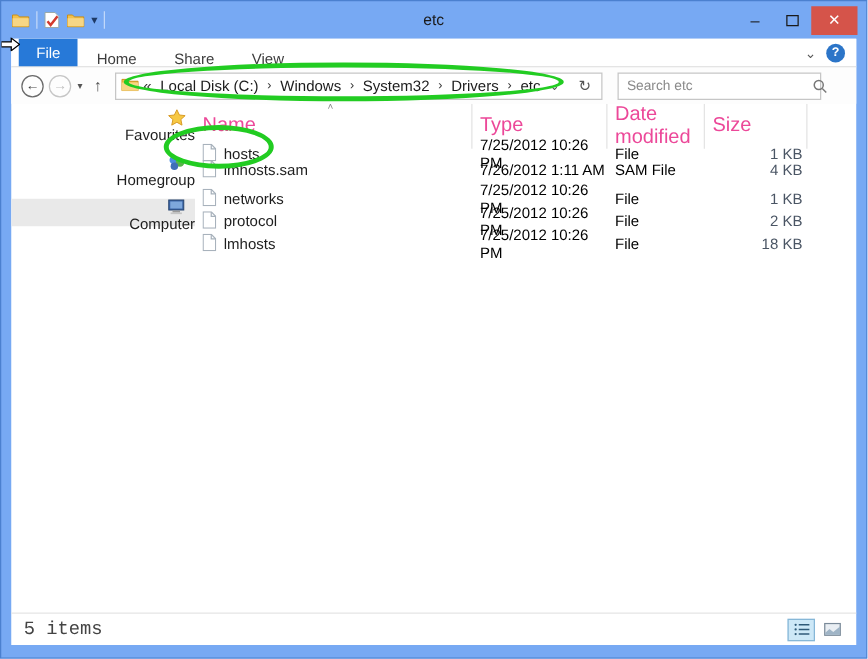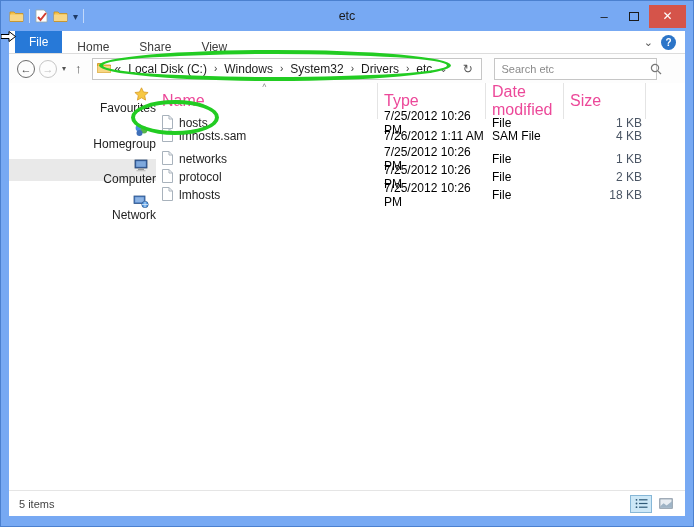--- a/index.html
+++ b/index.html
@@ -59,21 +59,21 @@
   .fl-header{ display:grid; grid-template-columns:222px 108px 78px 82px; height:20px; position:relative; }
   .fl-hcell{ font-size:16px; color:#ec4899; display:flex; align-items:center; padding-left:6px; border-right:1px solid #e4e4e4; cursor:default; }
   .sort-caret{ position:absolute; left:106px; top:-2px; font-size:8px; color:#888; }
   .fl-rows{ padding-top:6px; }
   .fl-row{ display:grid; grid-template-columns:222px 108px 78px 82px; height:18px; align-items:center; font-size:12px; cursor:default; }
   .cell-name{ display:flex; align-items:center; padding-left:6px; color:#1e1e1e; gap:6px; }
   .cell-date,.cell-type{ color:#000000; padding-left:6px; }
   .cell-size{ color:#4a5564; text-align:right; padding-right:4px; }
   
   .statusbar{ height:26px; border-top:1px solid #e5e5e5; display:flex; align-items:center; justify-content:space-between; padding:0 8px 0 10px; }
-  .status-count{ font-size:11px; color:#444; }
+  .status-count{ font-size:15px; color:#444;font-family:Liberation Mono, monospace; }
   .viewbtns{ display:flex; gap:3px; }
   .viewbtn{ width:22px; height:18px; display:flex; align-items:center; justify-content:center; border:1px solid transparent; }
   .viewbtn.selected{ background:#cde8f7; border-color:#86b7d7; }
   
   .annot{ position:absolute; border:4px solid #22cc22; border-radius:50%; pointer-events:none; }
   .annot-1{ left:98px; top:49px; width:352px; height:31px; }
   .annot-2{ left:130px; top:99px; width:88px; height:35px; }
   .cursor{ position:absolute; left:0px; top:27px; pointer-events:none; }
 </style>
 </head>
@@ -194,31 +194,20 @@
           <span class="s-ico">
             <svg width="16" height="13" viewBox="0 0 16 13">
                 <rect x="2" y="1" width="12" height="8" fill="#3c66a8" stroke="#27456f" stroke-width="0.8"></rect>
                 <rect x="3.2" y="2.2" width="9.6" height="5.6" fill="#7ea8dc"></rect>
                 <rect x="5" y="9.5" width="6" height="1.5" fill="#9a9a9a"></rect>
                 <rect x="3.5" y="11" width="9" height="1.3" fill="#c4c4c4"></rect>
               </svg>
           </span>
           <span>Computer</span>
         </div>
-        <div class="side-item">
-          <span class="s-ico">
-            <svg width="16" height="13" viewBox="0 0 16 13">
-                <rect x="1" y="1" width="11" height="7.5" fill="#4a7cc0" stroke="#2d5488" stroke-width="0.8"></rect>
-                <rect x="2.2" y="2.2" width="8.6" height="5.1" fill="#8db4e4"></rect>
-                <circle cx="12" cy="9.5" r="3.2" fill="#5aa0e8" stroke="#2d5488" stroke-width="0.7"></circle>
-                <path d="M9 9.5 h6 M12 6.5 v6" stroke="#eaf2fb" stroke-width="0.7" fill="none"></path>
-              </svg>
-          </span>
-          <span>Network</span>
-        </div>
       </div>
 
       <div class="filearea">
         <div class="fl-header">
           <span class="sort-caret">˄</span>
           <div class="fl-hcell">Name</div>
           <div class="fl-hcell">Type</div>
           <div class="fl-hcell">Date modified</div>
           <div class="fl-hcell">Size</div>
         </div>

